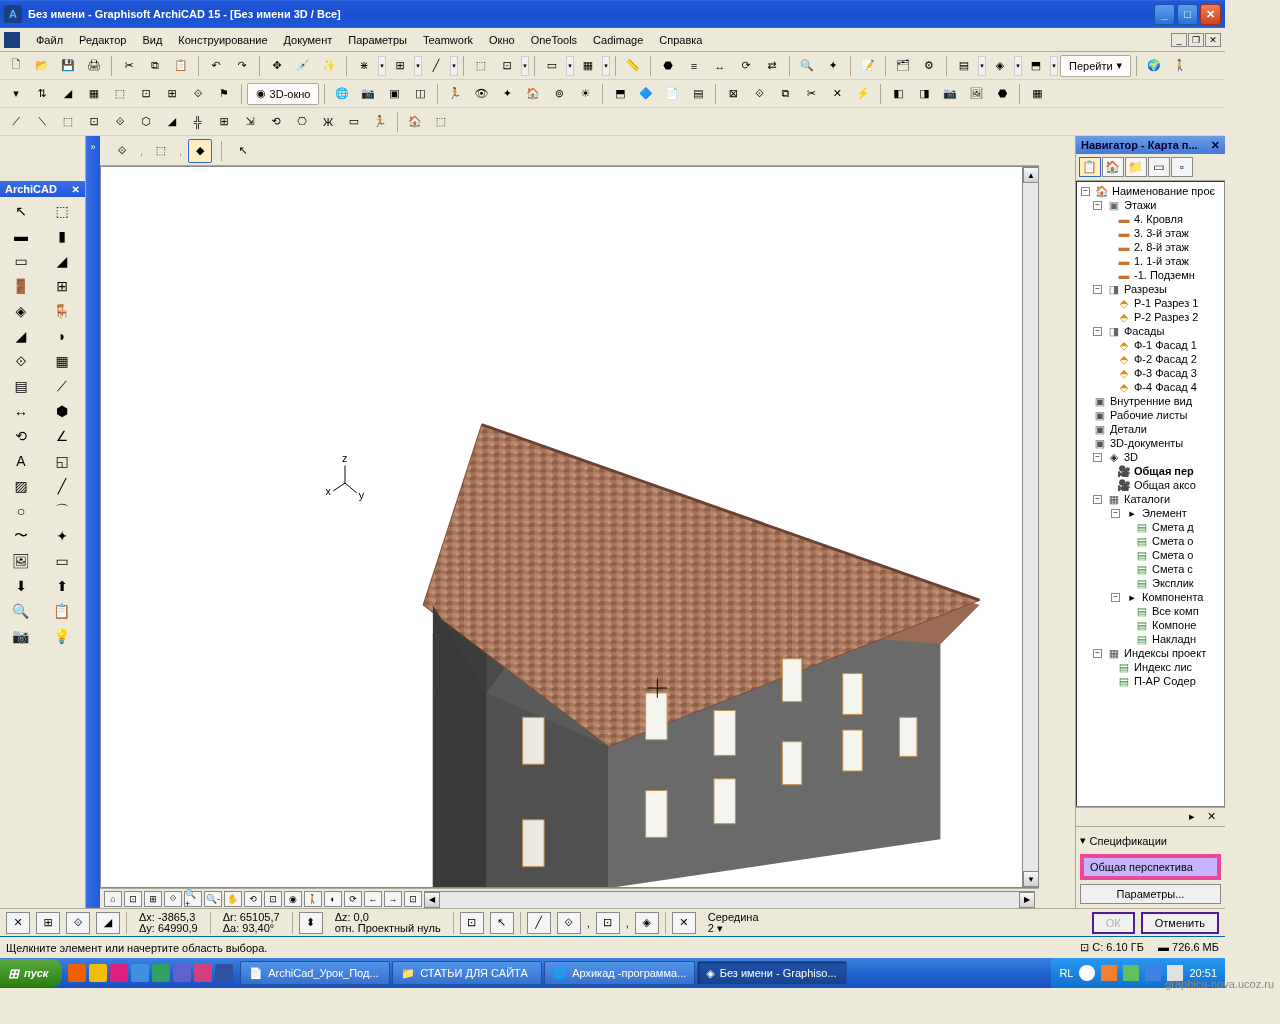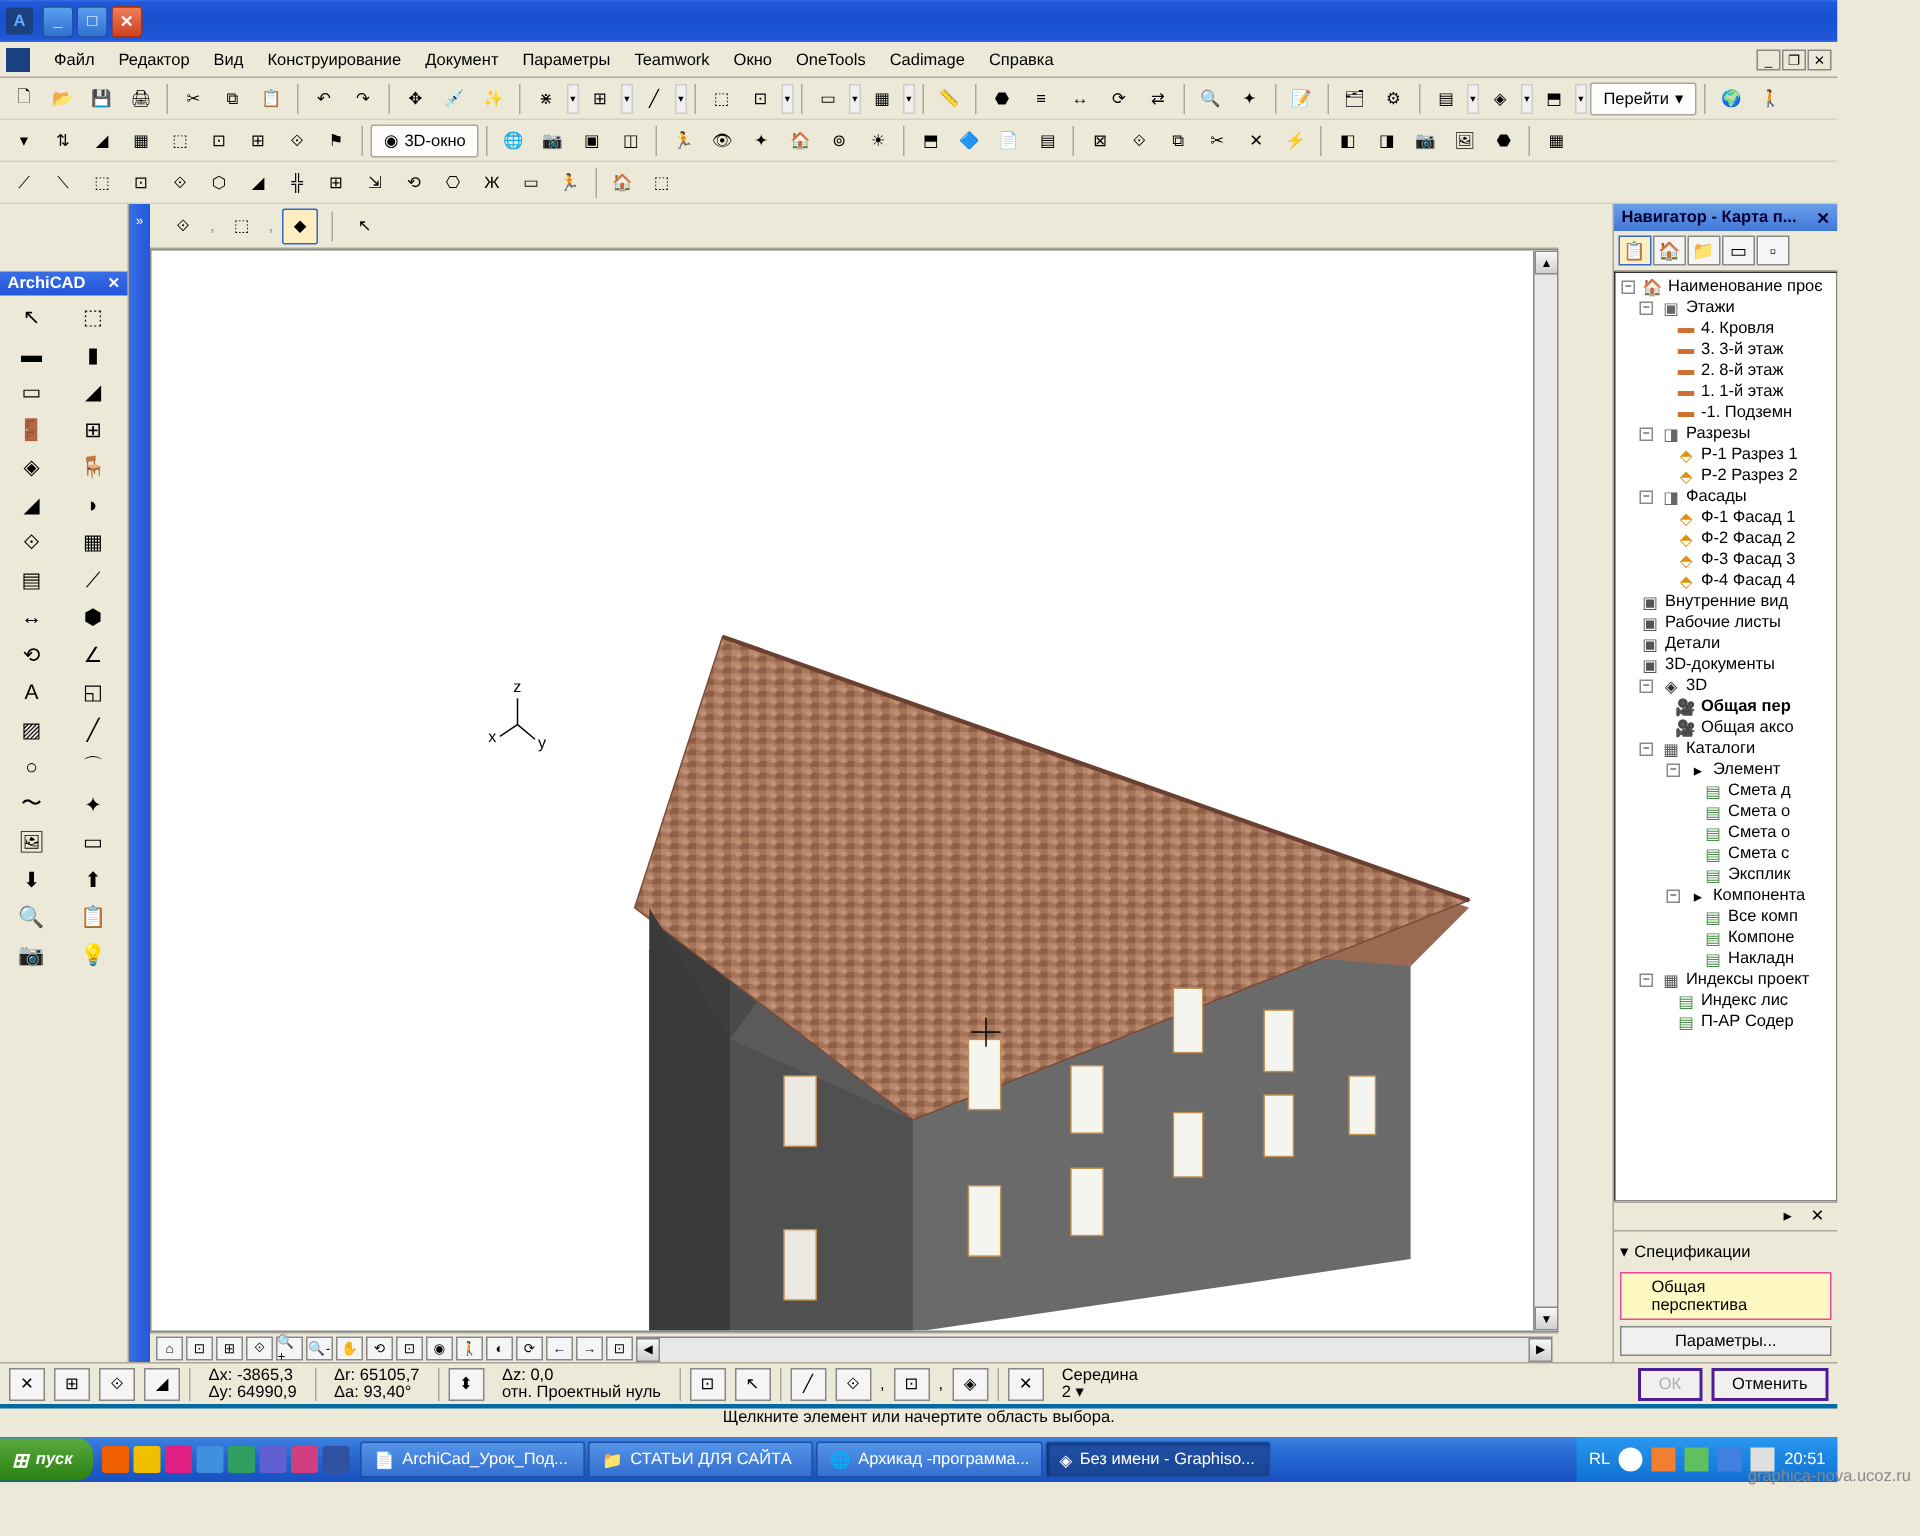--- a/index.html
+++ b/index.html
@@ -63,32 +63,32 @@
 .tree-icon { width: 14px; height: 12px; display: inline-flex; align-items: center; justify-content: center; font-size: 11px; }
 .ti-home { color: #e09010; }
 .ti-story { color: #d07030; }
 .ti-folder { color: #666; }
 .ti-section { color: #e09010; }
 .ti-doc { color: #555; }
 .ti-3d { color: #333; }
 .ti-cam { color: #a06020; }
 .ti-sheet { color: #489048; }
 .nav-bottom { border-top: 1px solid #aca899; padding: 4px; }
-.nav-spec { padding: 3px 20px; background: #fef9c3; border: 1px solid #ec4899; margin: 4px 0; font-size: 10px; }
+.nav-spec { padding: 3px 6px; background: #c4b5fd; border: 4px solid #ec4899; margin: 4px 0; font-size: 10px; }
 .nav-params-btn { width: 100%; padding: 3px; border: 1px solid #888; background: #f0f0f0; cursor: pointer; text-align: center; }
 
 
 .coord-bar { height: 28px; background: #ece9d8; border-top: 1px solid #aca899; display: flex; align-items: center; padding: 2px 6px; gap: 6px; font-size: 10px; }
 .coord-btn { width: 24px; height: 22px; border: 1px solid #888; background: #f5f5f5; display: flex; align-items: center; justify-content: center; cursor: pointer; }
 .coord-group { display: flex; flex-direction: column; padding: 0 6px; line-height: 11px; }
 .coord-sep { width: 1px; height: 22px; background: #aca899; }
 .coord-btn-wide { padding: 3px 12px; border: 2px solid #4c1d95; background: #f0f0f0; cursor: pointer; }
 
 
-.statusbar { height: 22px; background: #ece9d8; border-top: 3px solid #0369a1; display: flex; align-items: center; padding: 0 6px; gap: 10px; flex-direction: column; }
+.statusbar { height: 22px; background: #ece9d8; border-top: 1px solid #0369a1; display: flex; align-items: center; padding: 0 6px; gap: 10px; }
 .status-right { margin-left: auto; display: flex; gap: 14px; align-items: flex-start; }
 
 
 .taskbar { height: 30px; background: linear-gradient(to bottom, #3a81e0 0%, #2464d0 50%, #1850c0 100%); display: flex; align-items: center; }
 .start-btn { background: linear-gradient(to bottom, #5aaa40, #2a8010); color: white; font-weight: bold; font-style: italic; padding: 4px 14px 4px 8px; border-radius: 0 10px 10px 0; display: flex; align-items: center; gap: 5px; font-size: 13px; height: 28px; cursor: pointer; }
 .task-icons { display: flex; gap: 3px; padding: 0 6px; }
 .task-icon { width: 18px; height: 18px; border-radius: 2px; }
 .task-btn { background: linear-gradient(to bottom, #5494e8, #3470d0); color: white; padding: 3px 8px; border: 1px solid #2050a0; border-radius: 2px; margin: 0 1px; display: flex; align-items: center; gap: 5px; height: 24px; min-width: 150px; cursor: pointer; font-size: 11px; overflow: hidden; }
 .task-btn.active { background: linear-gradient(to bottom, #2050a8, #184490); box-shadow: inset 1px 1px 2px rgba(0,0,0,0.4); }
 .systray { margin-left: auto; background: linear-gradient(to bottom, #2898f0, #1070d0); height: 100%; display: flex; align-items: center; padding: 0 8px; gap: 6px; color: white; }
@@ -97,20 +97,21 @@
 .scrollbar-h { height: 16px; background: #e8e8e8; border-top: 1px solid #888; }
 .sb-btn { width: 16px; height: 16px; background: linear-gradient(to bottom, #f8f8f8, #d0d0d0); border: 1px solid #888; display: flex; align-items: center; justify-content: center; font-size: 8px; }
 
 .watermark { position: absolute; right: 6px; bottom: 34px; color: #888; font-size: 11px; }
 </style>
 </head>
 <body>
 
 <div class="titlebar">
   <div class="app-icon">A</div>
+  <div class="title-text">Без имени - Graphisoft ArchiCAD 15 - [Без имени 3D / Все]</div>
   <div class="win-btns">
     <div class="win-btn">_</div>
     <div class="win-btn">□</div>
     <div class="win-btn close">✕</div>
   </div>
 </div>
 
 <div class="menubar">
   <div class="mdi-icon"></div>
   <div class="menu-item">Файл</div>

